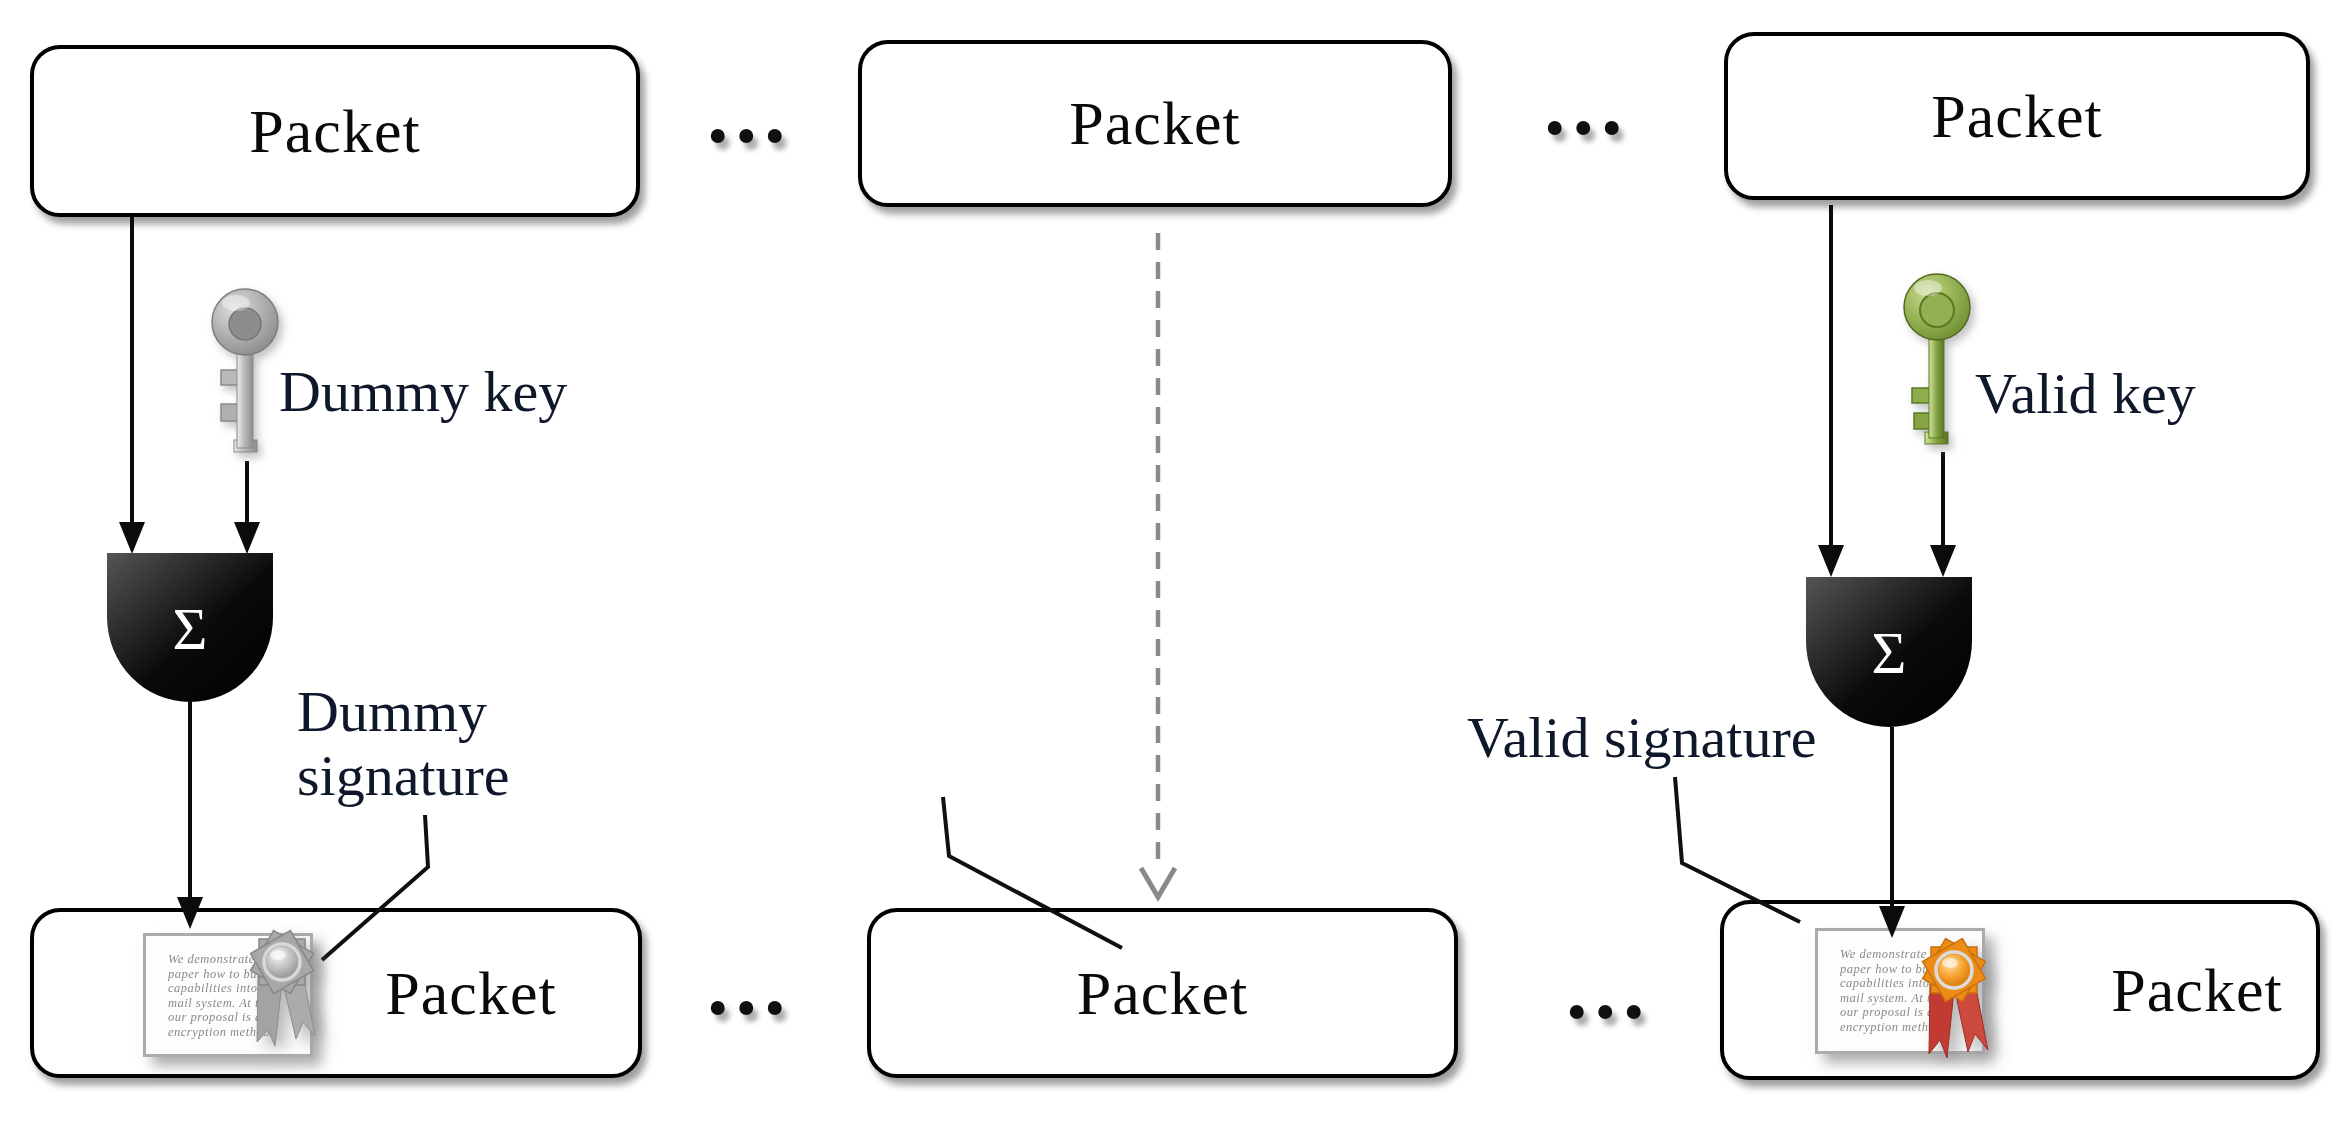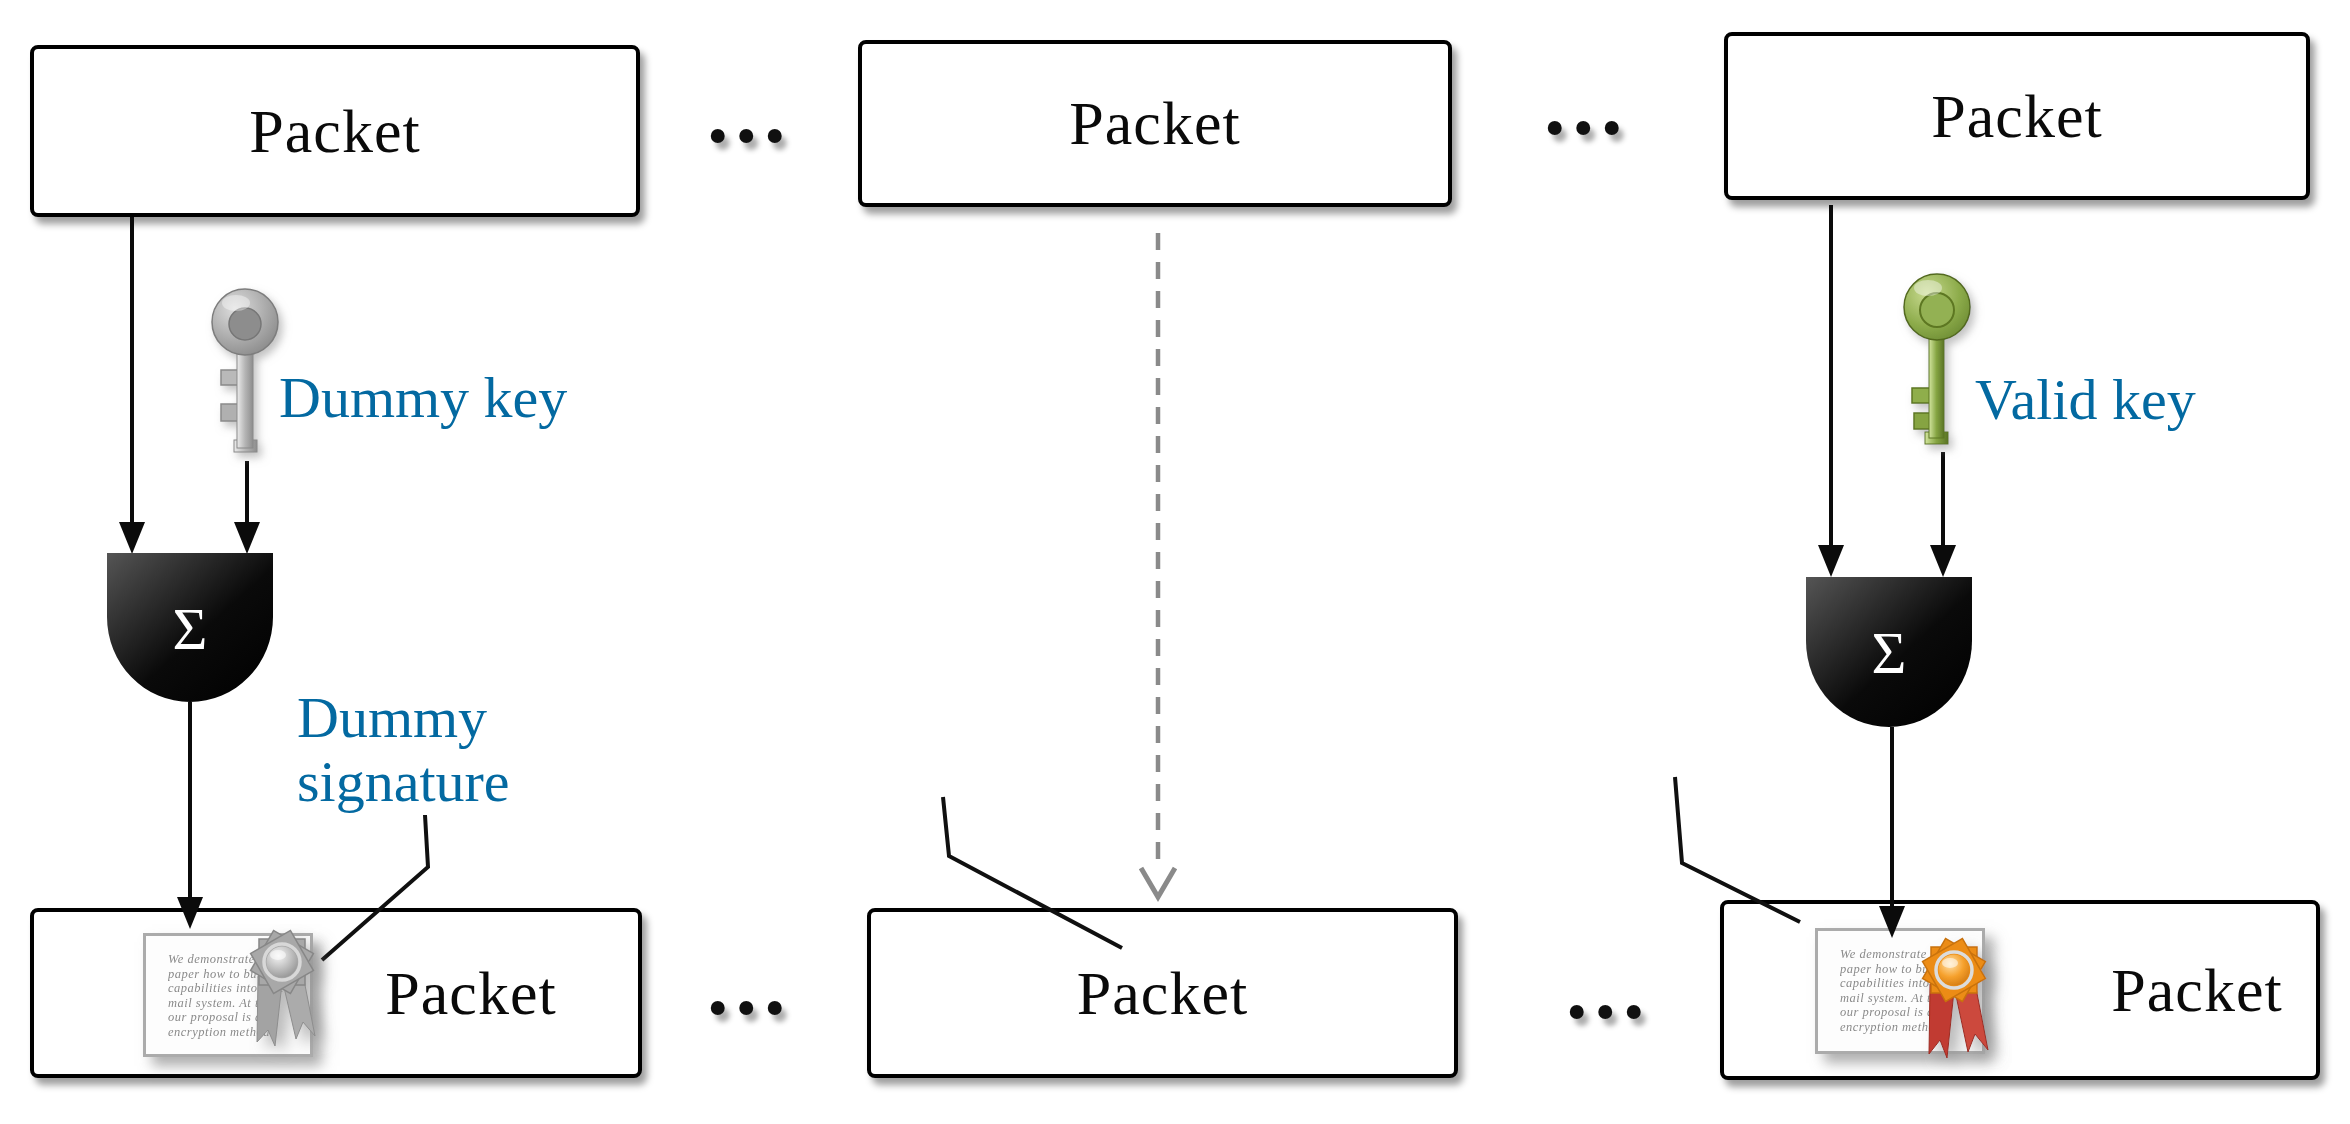--- a/index.html
+++ b/index.html
@@ -1,35 +1,35 @@
 <!DOCTYPE html>
 <html><head>
 <meta charset="utf-8">
 <style>
   html,body{margin:0;padding:0;background:#fff;}
   #canvas{
     position:relative;width:2350px;height:1124px;background:#ffffff;
     font-family:"Liberation Serif", serif;overflow:hidden;
   }
   .packet-box{
-    position:absolute;background:#fff;border:4px solid #000;border-radius:8px;
+    position:absolute;background:#fff;border:4px solid #000;border-radius:30px;
     box-shadow:5px 7px 7px rgba(0,0,0,0.38);
     display:flex;align-items:center;justify-content:center;box-sizing:border-box;
     z-index:1;
   }
   .packet-label{
     font-size:62px;color:#0a0a0a;letter-spacing:1px;
   }
   .dots{
     position:absolute;font-weight:bold;font-size:86px;line-height:86px;color:#101010;
     letter-spacing:7px;z-index:1;
     text-shadow:5px 7px 5px rgba(160,160,160,0.85);
   }
   .diagram-label{
-    position:absolute;font-size:58px;color:#0369a1;line-height:64px;white-space:nowrap;z-index:2;margin-top:6px;
+    position:absolute;font-size:58px;color:#0f172a;line-height:64px;white-space:nowrap;z-index:2;
   }
   .paper{
     position:absolute;background:#fdfdfd;border:3px solid #ababab;box-sizing:border-box;
     box-shadow:9px 9px 12px rgba(110,110,110,0.55);
     padding:16px 6px 6px 22px;overflow:hidden;z-index:2;
   }
   .paper .hw-line{
     display:block;font-style:italic;font-size:12.5px;line-height:14.5px;color:#8a8a8a;
     white-space:nowrap;overflow:hidden;letter-spacing:0.5px;
   }
@@ -66,20 +66,21 @@
   <div class="dots" style="left:1544px;top:62px;">...</div>
   <div class="dots" style="left:707px;top:942px;">...</div>
   <div class="dots" style="left:1566px;top:946px;">...</div>
 
   <div class="diagram-label" style="left:279px;top:360px;">Dummy key</div>
   <div class="diagram-label" style="left:1975px;top:362px;">Valid key</div>
   <div class="diagram-label" style="left:297px;top:680px;">
     <span>Dummy</span><br>
     <span>signature</span>
   </div>
+  <div class="diagram-label" style="left:1467px;top:706px;">Valid signature</div>
 
   <div class="paper" style="left:143px;top:933px;width:170px;height:124px;">
     <span class="hw-line">We demonstrate in th</span>
     <span class="hw-line">paper how to build th</span>
     <span class="hw-line">capabilities into an e</span>
     <span class="hw-line">mail system. At th</span>
     <span class="hw-line">our proposal is a n</span>
     <span class="hw-line">encryption method.</span>
   </div>
 

